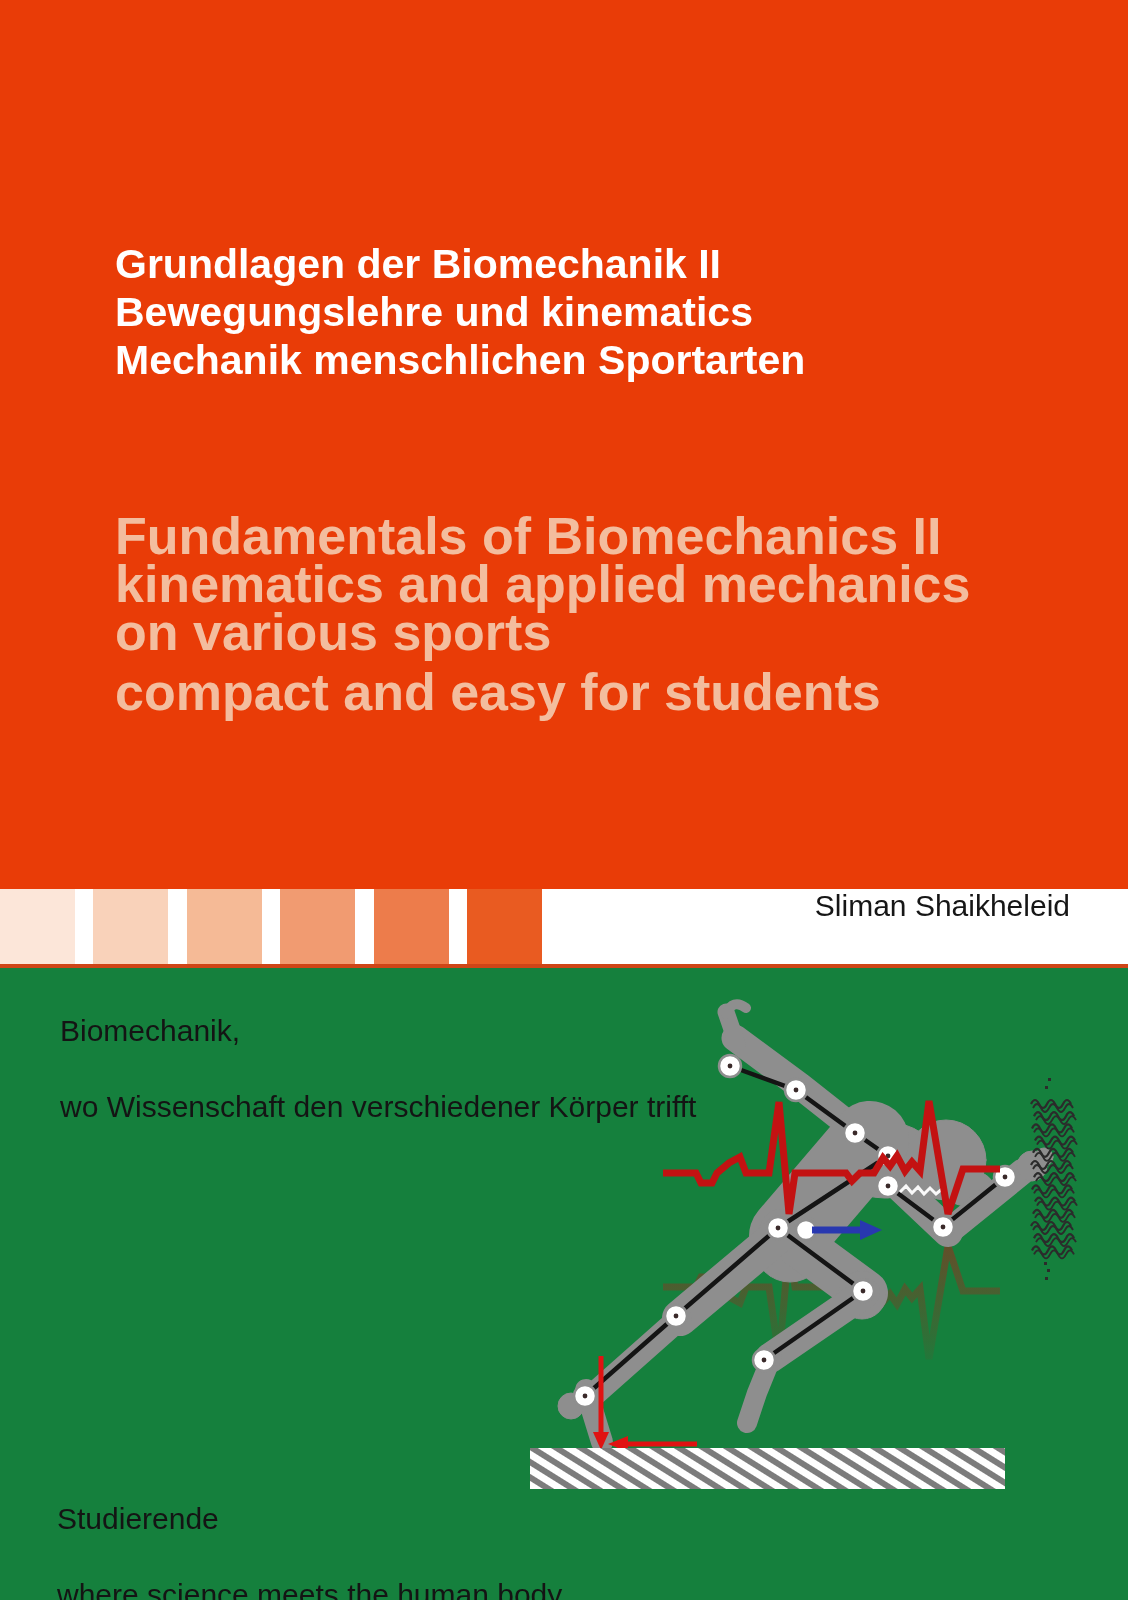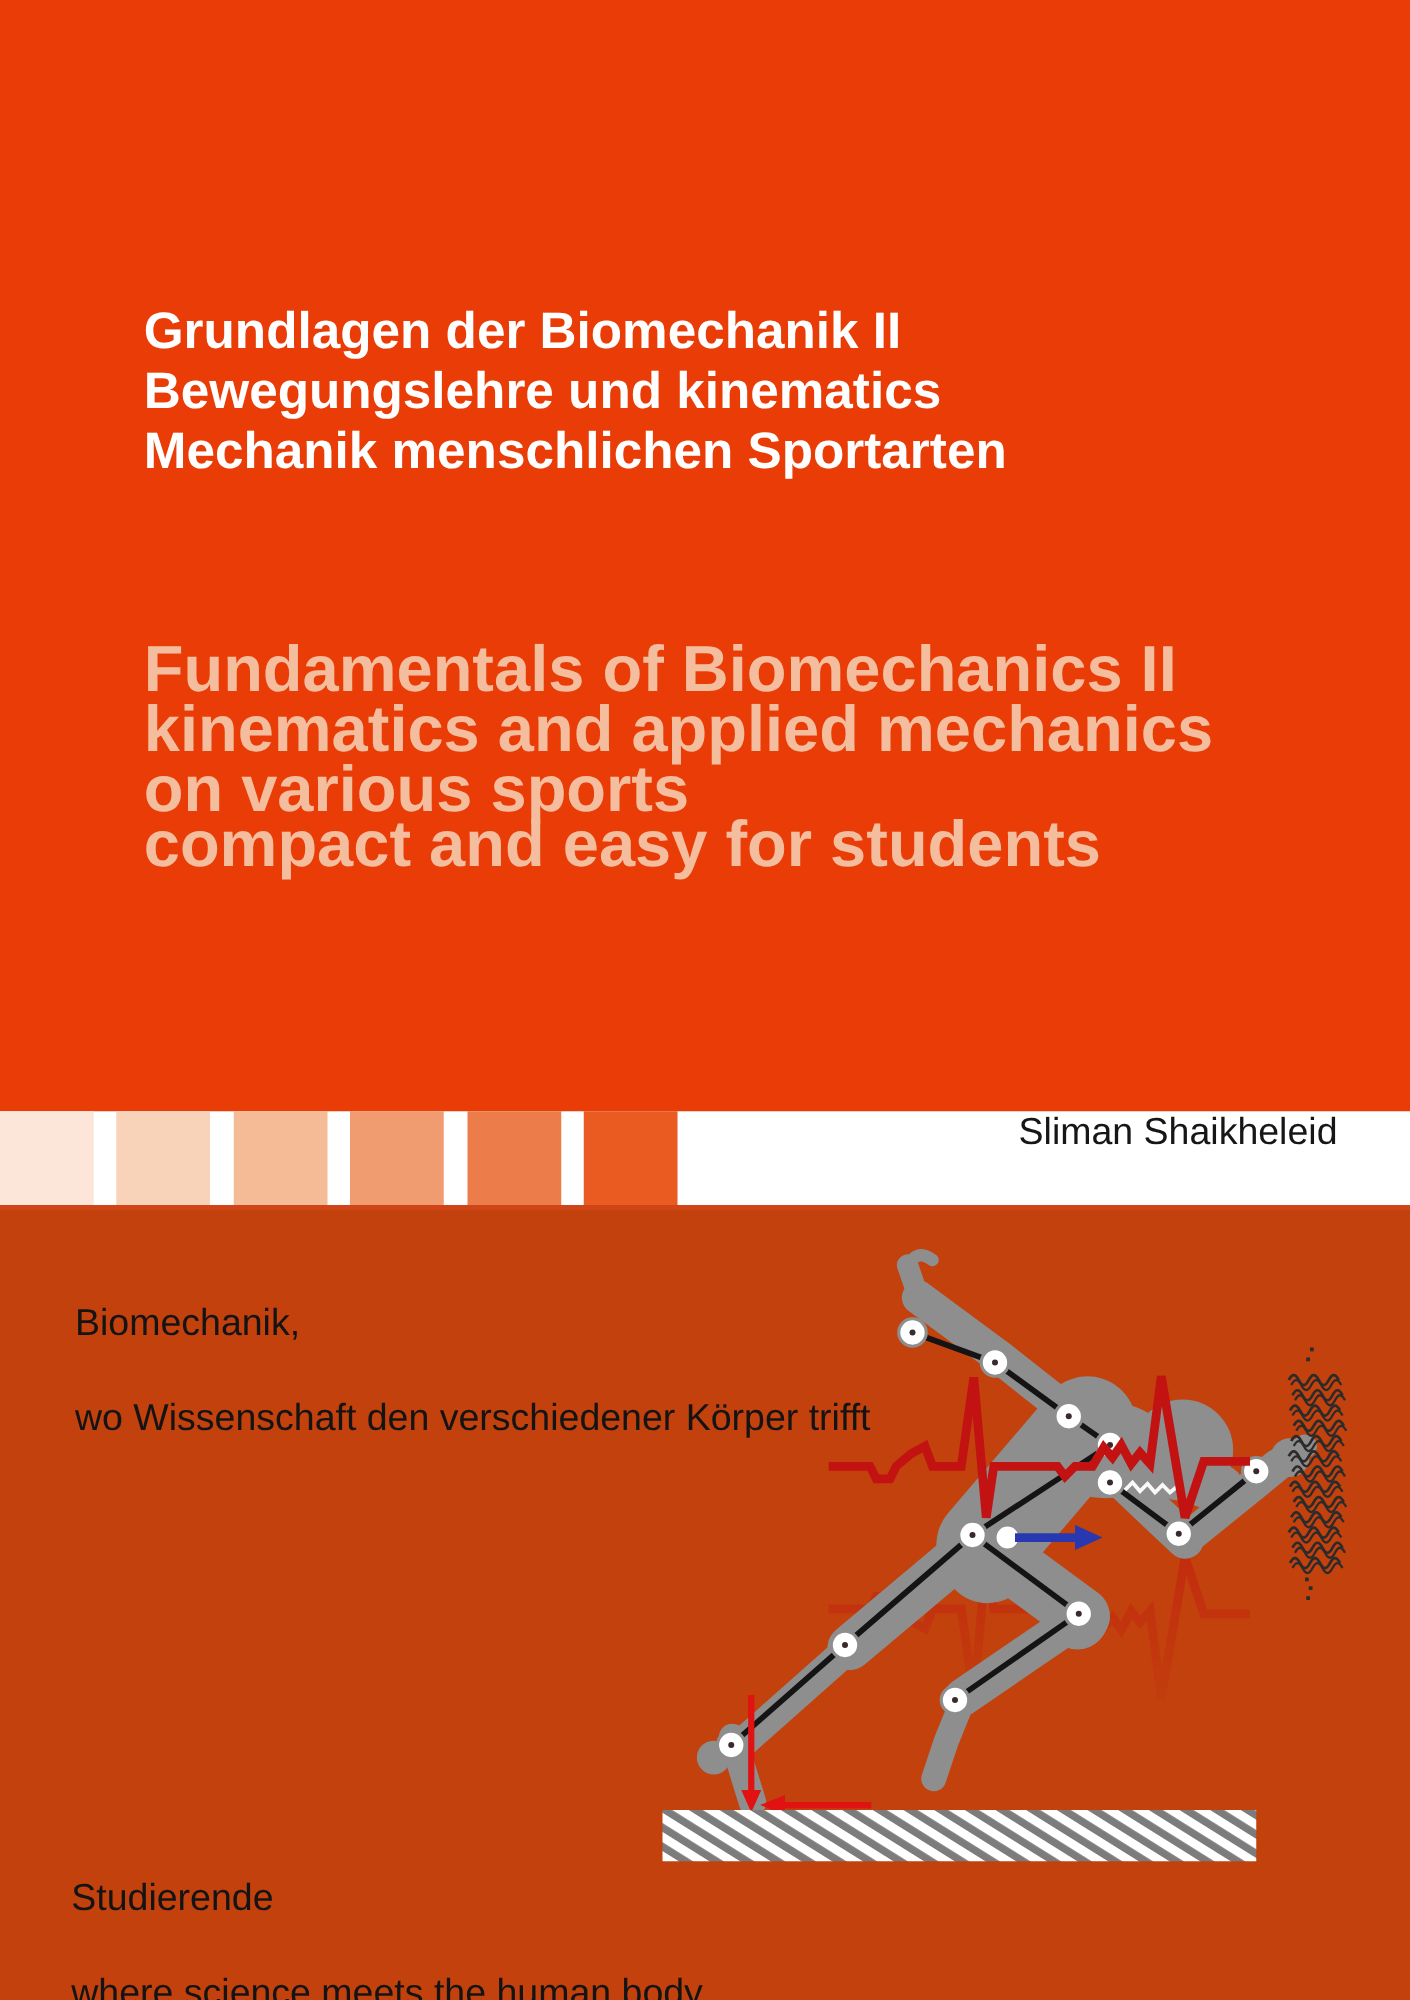--- a/index.html
+++ b/index.html
@@ -1,52 +1,52 @@
 <!DOCTYPE html>
 <html><head>
 <meta charset="utf-8">
 <style>
   html,body{margin:0;padding:0;background:#dddddd;}
   #page{
-    position:relative;width:1128px;height:1600px;background:#c2410c;
+    position:relative;width:1128px;height:1600px;background:#15803d;
     overflow:hidden;font-family:"Liberation Sans", sans-serif;
     margin:0 auto;
   }
   #orange-block{
     position:absolute;left:0;top:0;width:1128px;height:889px;
     background:var(--orange,#e93c07);
   }
   .title-de{
     position:absolute;left:115px;color:#ffffff;font-weight:bold;
     font-size:41px;line-height:48px;letter-spacing:0px;white-space:nowrap;
   }
   #title-de{top:240px;}
   #subtitle-de{top:414px;}
   .title-en{
     position:absolute;left:115px;color:var(--peach,#f3bd9e);font-weight:bold;
     font-size:52px;line-height:48px;white-space:nowrap;
   }
   #title-en{top:512px;}
-  #subtitle-en{top:652px;}
+  #subtitle-en{top:668px;}
   #band{
     position:absolute;left:0;top:889px;width:1128px;height:75px;background:#ffffff;
   }
   .band-square{position:absolute;top:0;width:75px;height:75px;}
   #author{
     position:absolute;top:868px;right:58px;height:77px;line-height:75px;
     font-size:30px;color:#161616;white-space:nowrap;
   }
   #band-rule{
     position:absolute;left:0;top:964px;width:1128px;height:4px;
     background:var(--rule,#cf4517);
   }
   .tagline{
     position:absolute;color:#141414;font-size:30px;line-height:38px;white-space:pre-line;
   }
-  #tagline-de{left:60px;top:1002px;}
+  #tagline-de{left:60px;top:974px;}
   #tagline-en{left:57px;top:1462px;}
   #illustration{position:absolute;left:520px;top:985px;width:608px;height:520px;}
 </style>
 </head>
 <body>
 
 <div id="page" style="--orange: #e93c07; --peach: #f3bd9e; --rule: #cf4517; --gray: #8e8e8e; --skel: #141414; --ecg: #c31212; --red: #e01212; --blue: #2838b0; --hatch: #7c7c7c; --tex: #2b2b2b;">
 
   <div id="orange-block"></div>
 

